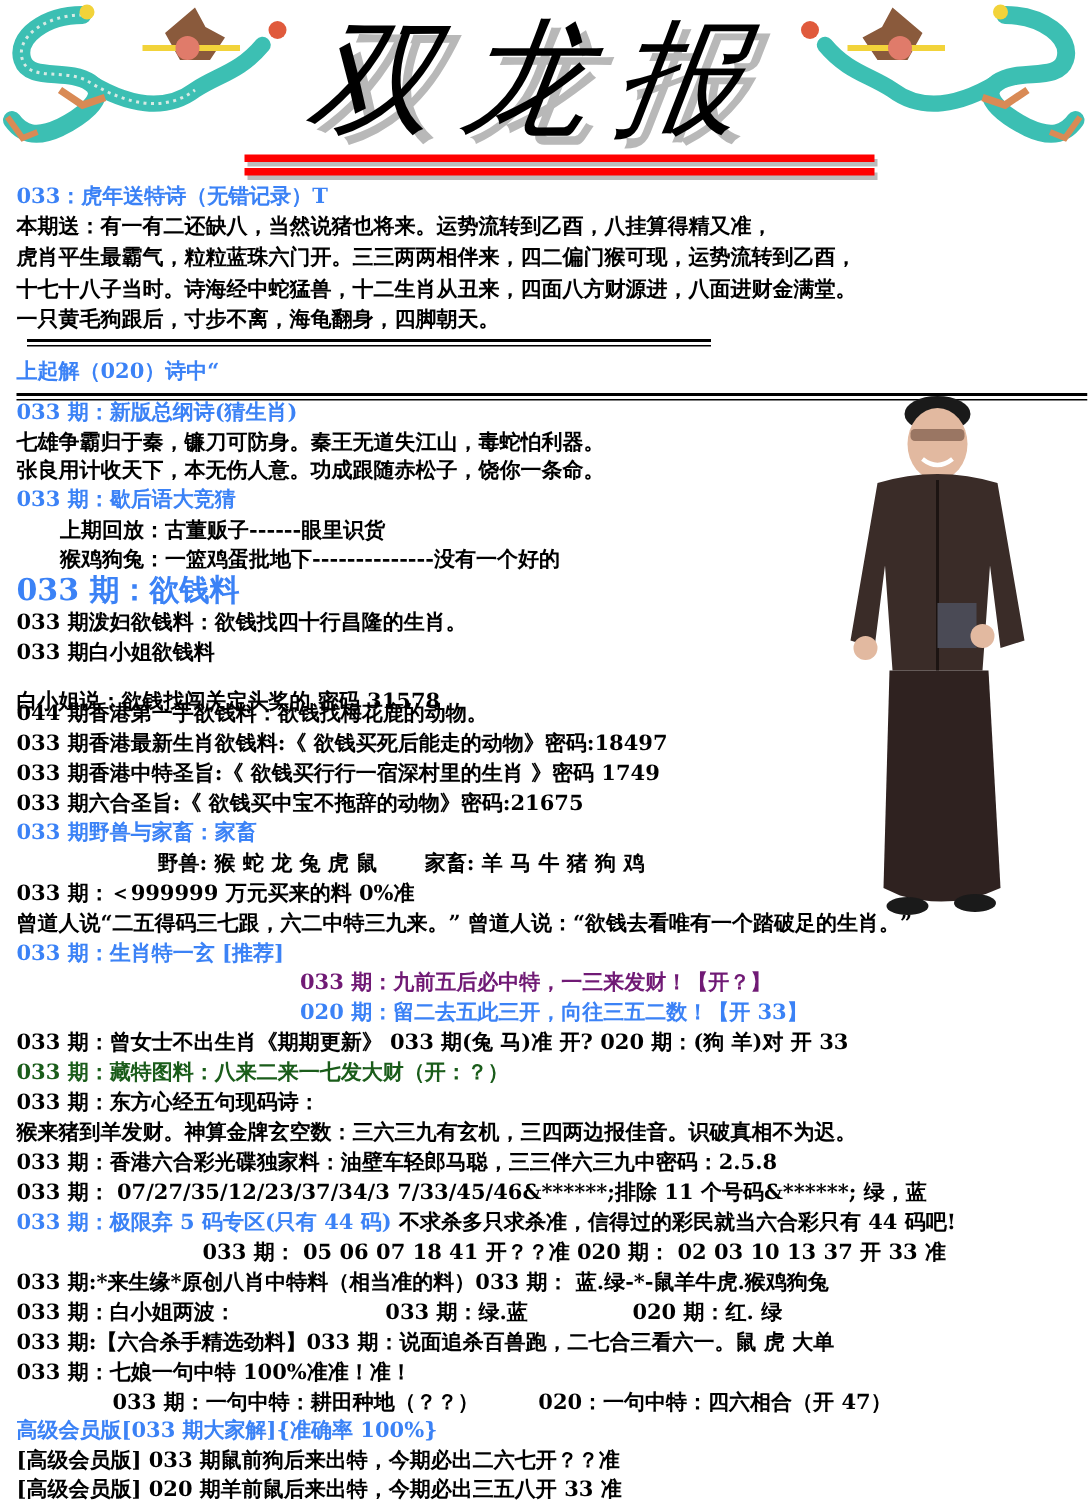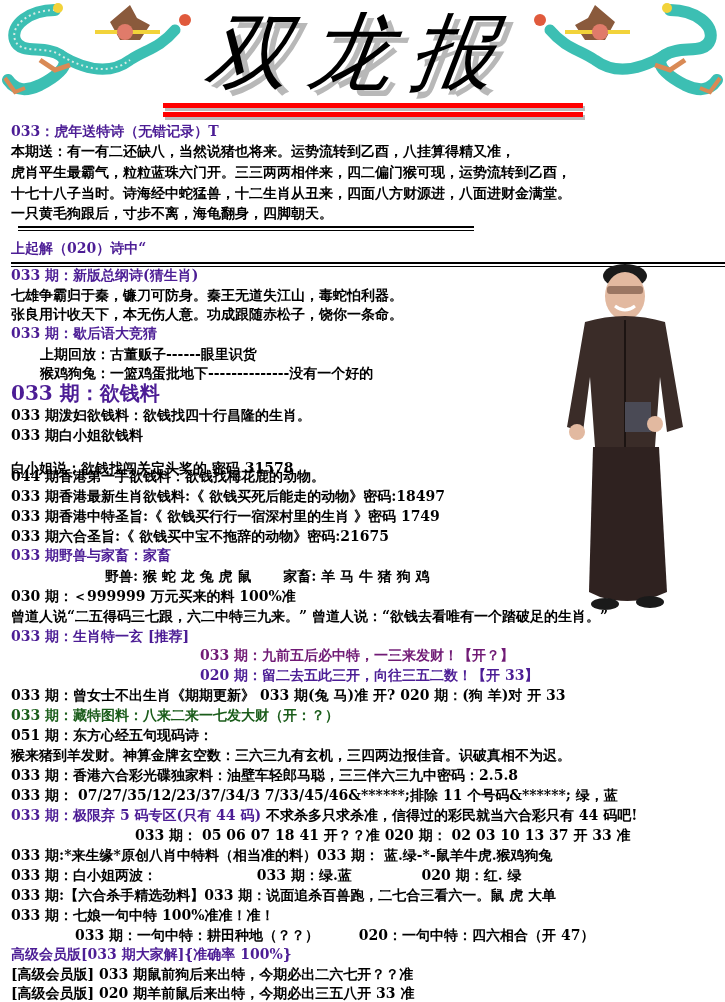--- a/index.html
+++ b/index.html
@@ -15,21 +15,21 @@
     font-family: "DejaVu Serif", serif; font-size: 84px; line-height: 92px;
     font-style: italic; letter-spacing: 18px; text-align: center; color: #000;
     text-shadow: 8px 6px 0 #b8b8b8;
     transform: skewX(-8deg);
   }
   .mast-bar { position: absolute; left: 163px; width: 420px; height: 5px; background: #ff0000; box-shadow: 2px 3px 0 #bbbbbb; }
   .mast-bar.b1 { top: 103px; }
   .mast-bar.b2 { top: 112px; }
 
   .line { position: absolute; left: 11px; white-space: nowrap; font-size: 14px; line-height: 20px; font-weight: bold; }
-  .red { color: #4c1d95; }
+  .red { color: #3b82f6; }
   .blue { color: #701a75; }
   .green { color: #1a5c1a; }
   .big { font-size: 20px; }
 
   .hr-double { position: absolute; height: 5px; border-top: 2px solid #000; border-bottom: 1px solid #000; }
 
   .figure { position: absolute; left: 555px; top: 262px; width: 140px; height: 352px; }
 </style>
 </head>
 <body>
@@ -109,28 +109,28 @@
 
 <div class="line red" style="top:545px;">033 期野兽与家畜：家畜</div>
 <div class="line" style="top:566px; left:105px;">
   <span>野兽:</span>
   <span>猴 蛇 龙 兔 虎 鼠</span>
   <span style="display:inline-block; width:22px;"></span>
   <span>家畜:</span>
   <span>羊 马 牛 猪 狗 鸡</span>
 </div>
 
-<div class="line" style="top:586px;">030 期：＜999999 万元买来的料 100%准</div>
+<div class="line" style="top:586px;">033 期：＜999999 万元买来的料 0%准</div>
 <div class="line" style="top:606px;">曾道人说“二五得码三七跟，六二中特三九来。”   曾道人说：“欲钱去看唯有一个踏破足的生肖。”</div>
 <div class="line red" style="top:626px;">033 期：生肖特一玄 [推荐]</div>
 <div class="line blue" style="top:645px; left:200px;">033 期：九前五后必中特，一三来发财！【开？】</div>
 <div class="line red" style="top:665px; left:200px;">020 期：留二去五此三开，向往三五二数！【开 33】</div>
 <div class="line" style="top:685px;">033 期：曾女士不出生肖《期期更新》 033 期(兔 马)准 开?    020 期：(狗  羊)对 开 33</div>
 <div class="line green" style="top:705px;">033 期：藏特图料：八来二来一七发大财（开：？）</div>
-<div class="line" style="top:725px;">051 期：东方心经五句现码诗：</div>
+<div class="line" style="top:725px;">033 期：东方心经五句现码诗：</div>
 <div class="line" style="top:745px;">猴来猪到羊发财。神算金牌玄空数：三六三九有玄机，三四两边报佳音。识破真相不为迟。</div>
 <div class="line" style="top:765px;">033 期：香港六合彩光碟独家料：油壁车轻郎马聪，三三伴六三九中密码：2.5.8</div>
 <div class="line" style="top:785px;">033 期： 07/27/35/12/23/37/34/3 7/33/45/46&amp;******;排除 11 个号码&amp;******;  绿，蓝</div>
 
 <div class="line" style="top:805px;">
   <span class="red">033 期：极限弃 5 码专区(只有 44 码)</span>
   <span>不求杀多只求杀准，信得过的彩民就当六合彩只有 44 码吧!</span>
 </div>
 <div class="line" style="top:825px; left:135px;">033 期： 05  06  07  18  41 开？？准      020 期： 02  03  10  13  37 开 33 准</div>
 

